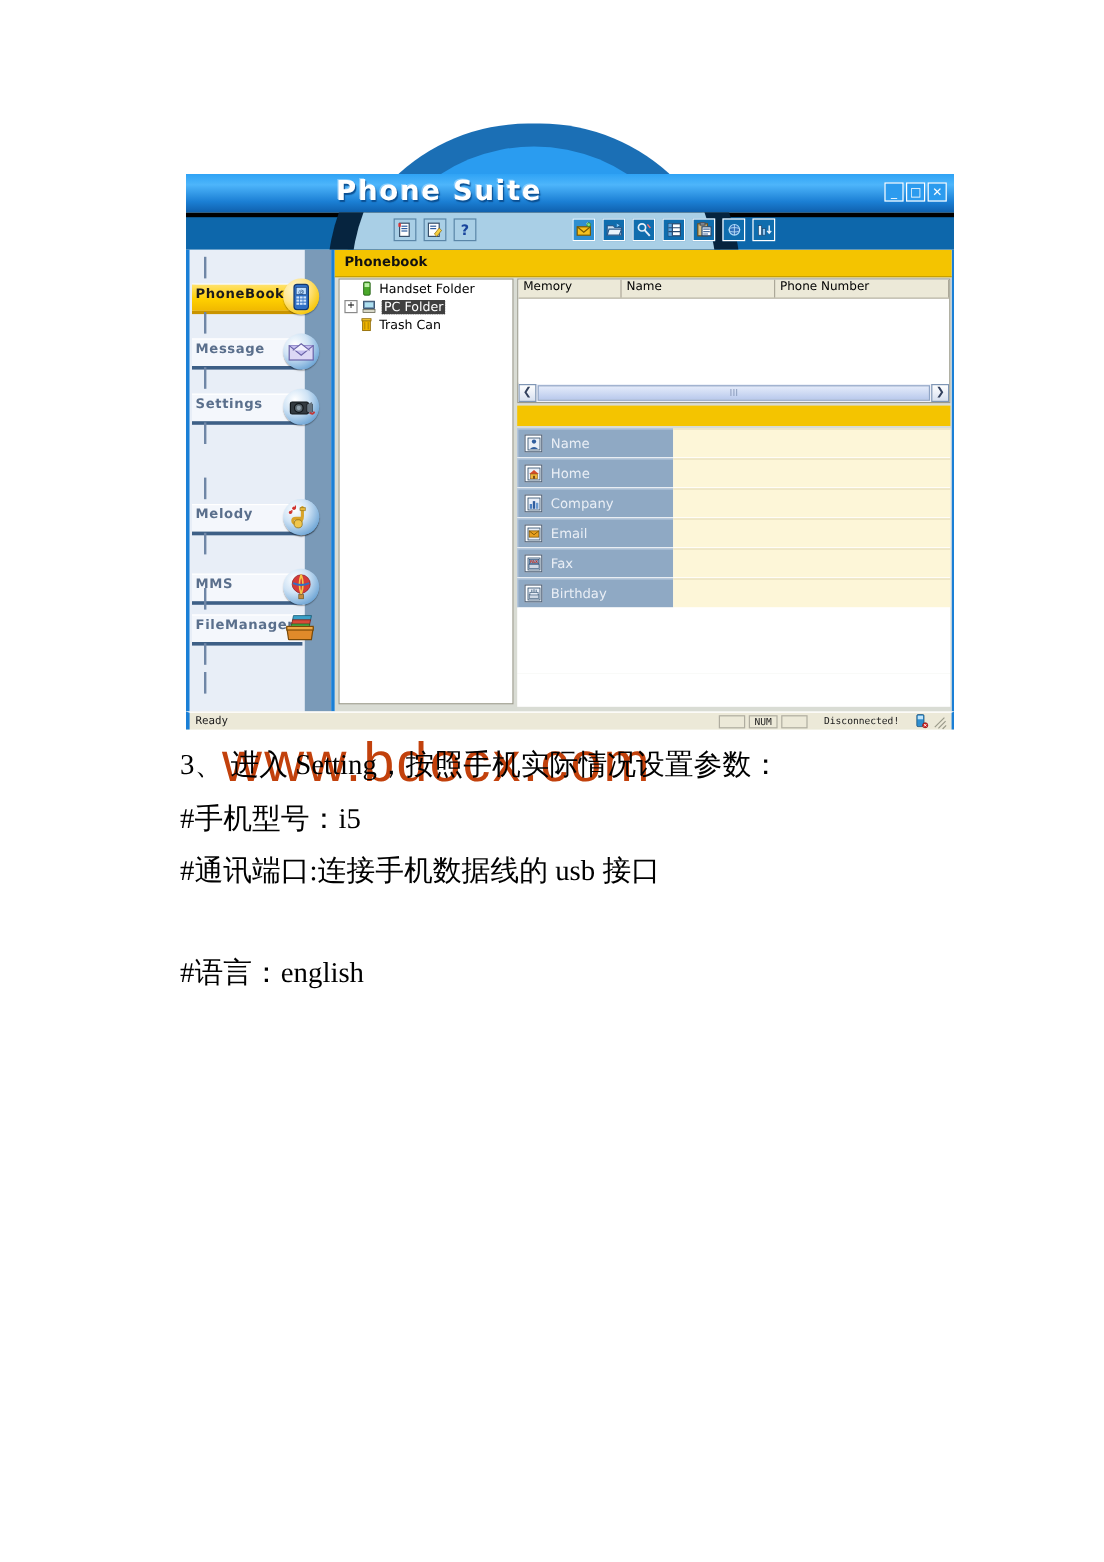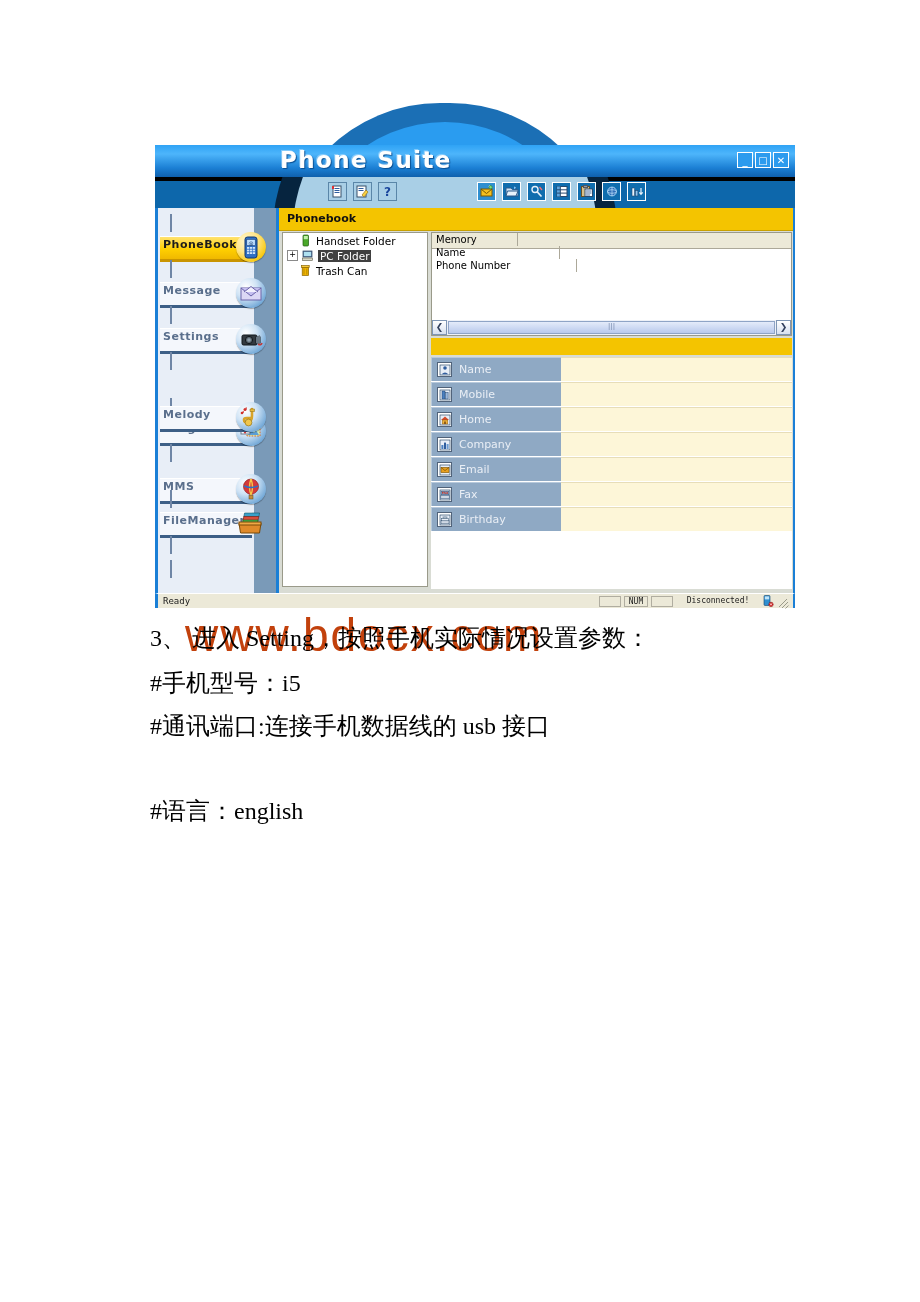--- a/index.html
+++ b/index.html
@@ -277,21 +277,20 @@
     width:361px; height:104px;
     background:#ffffff;
     border:1px solid #9a9a8a;
     box-sizing:border-box;
     overflow:hidden;
   }
   .lv-head{
     display:flex; height:15px;
     background:#ece9d8;
     border-bottom:1px solid #aca899;
-    flex-direction:column;
   }
   .lv-col{
     font-family:"DejaVu Sans", sans-serif;
     font-size:10px;
     color:#000000;
     padding:1px 4px;
     border-right:1px solid #aca899;
     box-sizing:border-box;
     white-space:nowrap;
   }
@@ -600,21 +599,21 @@
               <rect x="8" y="4" width="13" height="11" fill="#cfe9b8" stroke="#e06a1a" stroke-dasharray="1.6 1.2"></rect>
               <path d="M9 14 l3.5 -5 2.5 3 2 -2.5 3 4.5 Z" fill="#5aa0d8"></path>
               <circle cx="17.5" cy="7" r="1.3" fill="#f7e06a"></circle>
               <rect x="2" y="3" width="9" height="10" fill="#f2f6fb" stroke="#6a7a8c"></rect>
               <path d="M3.5 7.5 L6 11 L10 4.5" stroke="#d43030" stroke-width="2.2" fill="none"></path>
             </svg>
         </div>
       </div>
 
       <div class="sb-sep" style="top:190px;"></div>
-      <div class="sb-item" style="top:198px;">
+      <div class="sb-item" style="top:212px;">
         <div class="sb-pill"></div>
         <div class="sb-label">Melody</div>
         <div class="sb-icon">
           <svg width="24" height="22" viewBox="0 0 24 22">
               <path d="M13 3 v7 q0 5 -4 6 q-4 1 -4 -2 q0 -2 2.5 -2 h5" fill="none" stroke="#d8a42a" stroke-width="2.6" stroke-linecap="round"></path>
               <path d="M11 3 h4.5 v2.5 h-4.5 z" fill="#e8b93c" stroke="#8a6a10" stroke-width=".5"></path>
               <circle cx="9.5" cy="16.5" r="3.4" fill="#f0c64c" stroke="#8a6a10" stroke-width=".6"></circle>
               <g fill="#d0322e">
                 <circle cx="6" cy="3.5" r="1.5"></circle>
                 <circle cx="3" cy="7" r="1.3"></circle>
@@ -728,33 +727,20 @@
                   <rect x="1" y="1" width="10" height="10" fill="#e8eef7" stroke="#31506f" stroke-width=".7"></rect>
                   <circle cx="6" cy="4" r="1.8" fill="#2f5d9e"></circle>
                   <path d="M2.6 10.2 q3.4 -3.6 6.8 0" fill="#2f5d9e"></path>
                 </svg>
             </span>
             <span>Name</span>
           </div>
           <div class="det-val"></div>
         </div>
 
-        <div class="det-row">
-          <div class="det-lbl">
-            <span class="det-ico">
-              <svg width="12" height="12" viewBox="0 0 12 12">
-                  <rect x="1" y="1" width="10" height="10" fill="#e8eef7" stroke="#31506f" stroke-width=".7"></rect>
-                  <rect x="3" y="2" width="3" height="8" fill="#4a7fc0" stroke="#20446e" stroke-width=".5"></rect>
-                  <rect x="6.5" y="3.5" width="2.6" height="6.5" fill="#9ab8dc" stroke="#20446e" stroke-width=".5"></rect>
-                </svg>
-            </span>
-            <span>Mobile</span>
-          </div>
-          <div class="det-val"></div>
-        </div>
 
         <div class="det-row">
           <div class="det-lbl">
             <span class="det-ico">
               <svg width="12" height="12" viewBox="0 0 12 12">
                   <rect x="1" y="1" width="10" height="10" fill="#e8eef7" stroke="#31506f" stroke-width=".7"></rect>
                   <path d="M2 6 L6 2.6 L10 6 Z" fill="#d64a2a"></path>
                   <rect x="3.2" y="6" width="5.6" height="4" fill="#f0b43c" stroke="#8a5a10" stroke-width=".5"></rect>
                   <rect x="5.2" y="7.5" width="1.6" height="2.5" fill="#7a4a10"></rect>
                 </svg>

